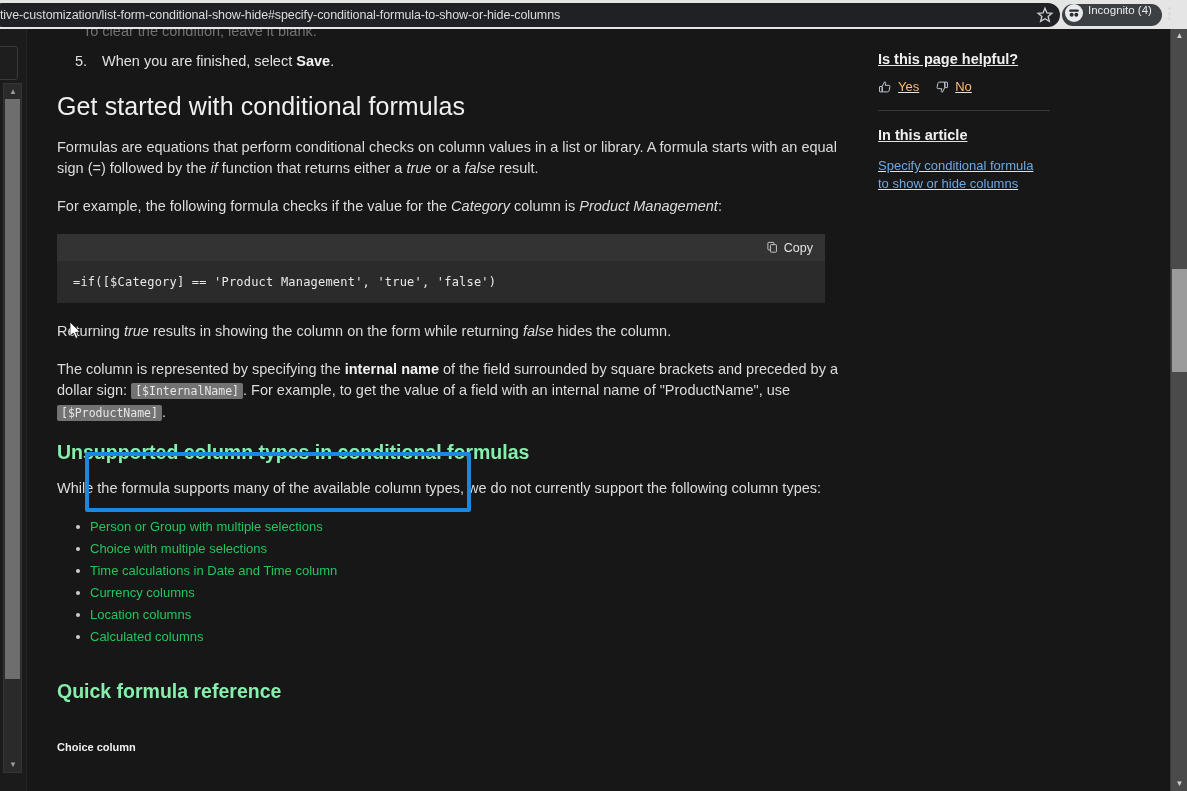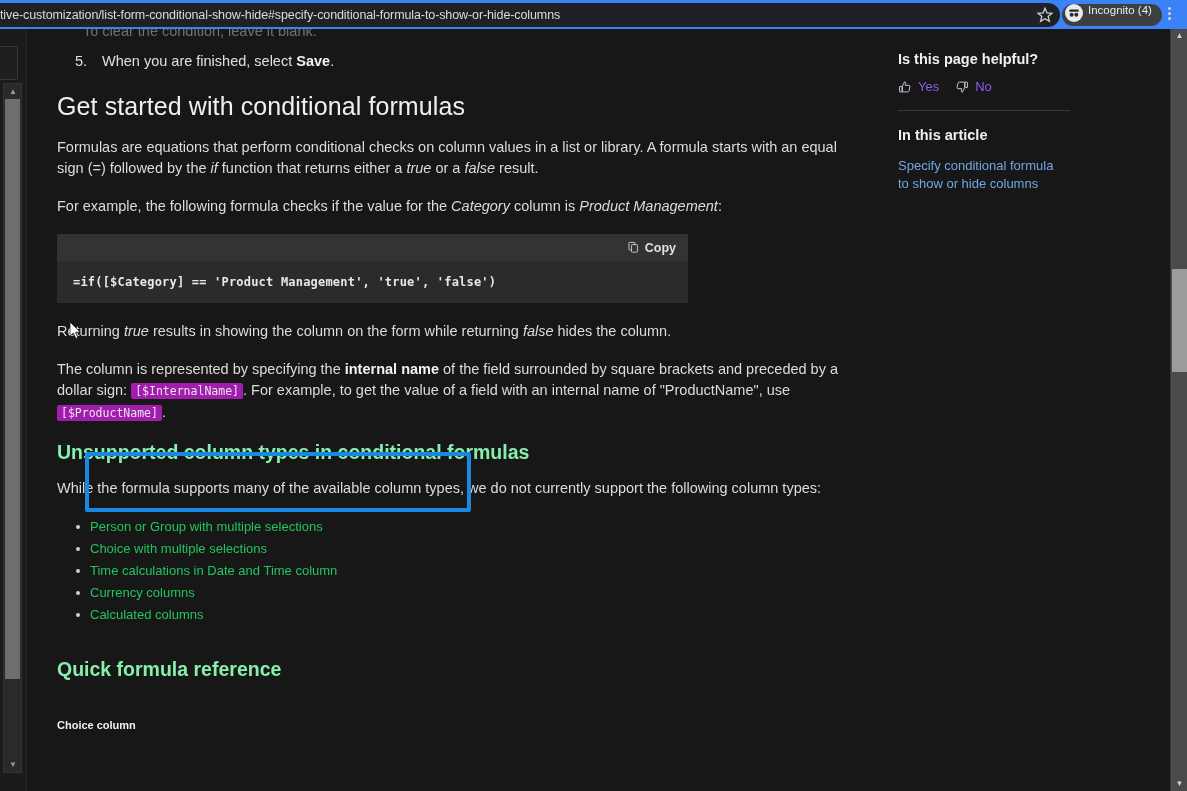--- a/index.html
+++ b/index.html
@@ -16,21 +16,21 @@
     color: #e3e3e3;
     position: relative;
   }
 
   
   .browser-bar {
     position: absolute;
     top: 0; left: 0;
     width: 1187px;
     height: 29px;
-    background: #3b82f6;
+    background: #e5e5e5;
     display: flex;
     align-items: center;
   }
   .omnibox {
     position: absolute;
     left: -10px;
     top: 3px;
     width: 1070px;
     height: 24px;
     background: #202124;
@@ -201,23 +201,24 @@
     white-space: nowrap;
   }
   .article {
     position: absolute;
     left: 31px;
     top: 22px;
     width: 790px;
   }
   .side {
     position: absolute;
-    left: 872px;
+    left: 852px;
     top: 22px;
     width: 230px;
+    text-decoration: underline;
   }
 
   h2.section-title {
     font-size: 25px;
     font-weight: 400;
     color: #f0f0f0;
     margin: 0 0 16px 0;
     letter-spacing: 0.1px;
   }
   h3.sub-title {
@@ -249,21 +250,21 @@
   .ol-step .num {
     position: absolute;
     left: 18px;
   }
   em { font-style: italic; }
   b, strong { font-weight: 700; color: #f2f2f2; }
 
   code.inline {
     font-family: "DejaVu Sans Mono", "Liberation Mono", monospace;
     font-size: 11.5px;
-    background: #a21caf;
+    background: #737373;
     color: #e6e6e6;
     padding: 1px 4px;
     border-radius: 2px;
   }
 
   ul.bullets {
     margin: 0 0 22px 0;
     padding-left: 33px;
     list-style: none;
   }
@@ -280,25 +281,24 @@
     position: absolute;
     left: -14px;
     top: 9px;
     width: 4px; height: 4px;
     border-radius: 50%;
     background: #cfcfcf;
   }
 
   
   .codeblock {
-    width: 631px;
+    width: 768px;
     margin: 0 0 18px 0;
     background: #2b2b2b;
     position: relative;
-    font-weight: bold;
   }
   .codeblock-header {
     height: 27px;
     background: #333333;
     display: flex;
     justify-content: flex-end;
     align-items: center;
     padding-right: 12px;
   }
   .copy-btn {
@@ -348,21 +348,21 @@
     display: flex;
     align-items: center;
     gap: 16px;
     margin-bottom: 16px;
   }
   .feedback-btn {
     display: flex;
     align-items: center;
     gap: 6px;
     font-size: 13px;
-    color: #8b5cf6;
+    color: #fdba74;
     cursor: pointer;
   }
   .thumb-icon { width: 14px; height: 14px; display: block; color: #cfd6e4; }
   .side-divider {
     height: 1px;
     background: #3a3a3a;
     width: 172px;
     margin: 0 0 16px 0;
   }
   .toc-link {
@@ -472,20 +472,21 @@
 
       <h3 class="sub-title">Unsupported column types in conditional formulas</h3>
 
       <p class="para">While the formula supports many of the available column types, we do not currently support the following column types:</p>
 
       <ul class="bullets">
         <li>Person or Group with multiple selections</li>
         <li>Choice with multiple selections</li>
         <li>Time calculations in Date and Time column</li>
         <li>Currency columns</li>
+        <li>Location columns</li>
         <li>Calculated columns</li>
       </ul>
 
       <h3 class="sub-title" style="margin-top:32px;margin-bottom:38px;">Quick formula reference</h3>
 
       <h4 class="sub-sub-title" style="margin-bottom:20px;">Choice column</h4>
 
     </div>
 
     <div class="side">

